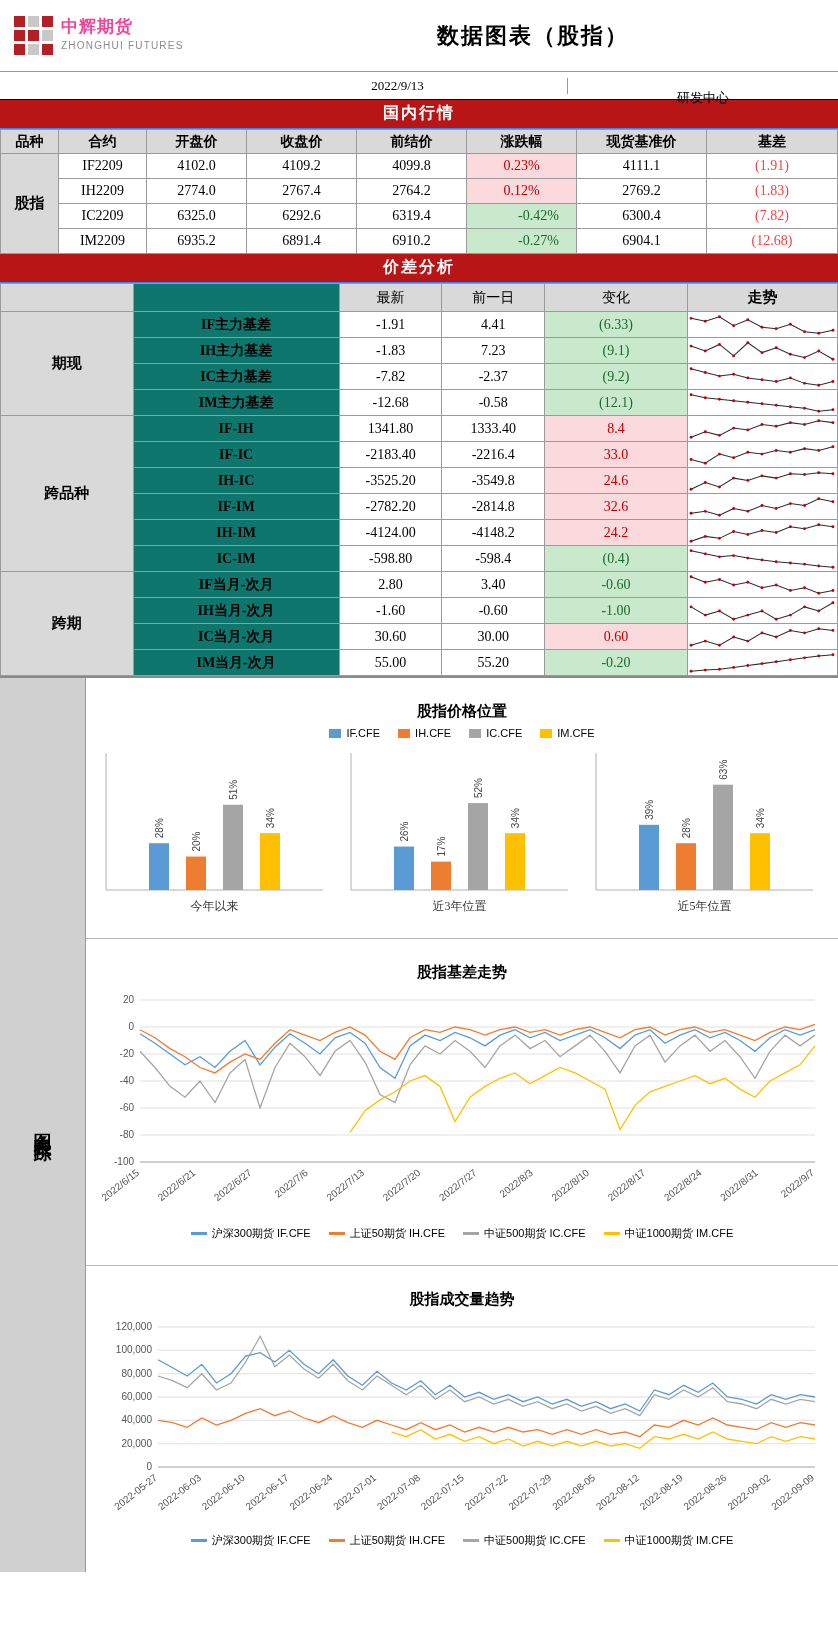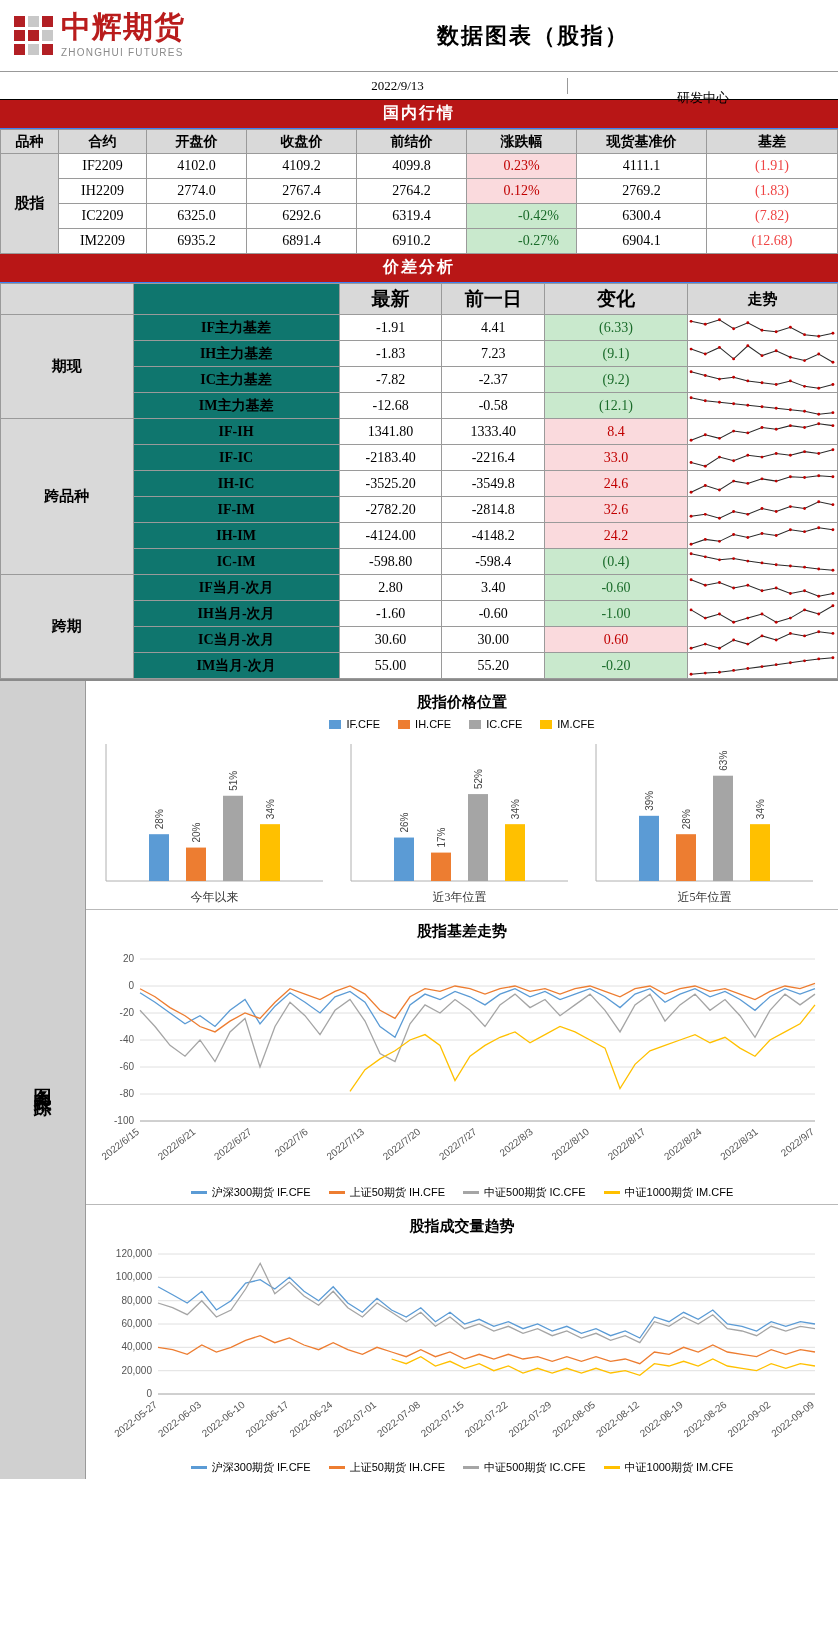--- a/index.html
+++ b/index.html
@@ -20,21 +20,21 @@
     height: 72px;
   }
   .logo-cell {
     width: 228px; display:flex; align-items:center; gap:8px;
     padding-left: 14px;
   }
   .logo-mark { display:grid; grid-template-columns: repeat(3, 11px); grid-template-rows: repeat(3, 11px); gap:3px; }
   .logo-mark i { display:block; width:11px; height:11px; background:#c8c8c8; }
   .logo-mark i.on { background:#b21f24; }
   .logo-text { line-height:1.05; }
-  .logo-cn { font-size: 30px; font-weight: bold; color:#b91c1c; letter-spacing:1px; font-family:"DejaVu Sans", sans-serif;}
+  .logo-cn { font-size: 17px; font-weight: bold; color:#ec4899; letter-spacing:1px; font-family:"DejaVu Sans", sans-serif;}
   .logo-en { font-size: 10px; color:#8b8b8b; letter-spacing:1.2px; font-family:"Liberation Sans", sans-serif;}
   .title-cell {
     flex:1; display:flex; align-items:center; justify-content:center;
     font-size: 22px; font-weight: bold; letter-spacing: 2px;
   }
   .subhead { display:flex; border-bottom:1px solid #000000; height:28px;align-items:center; }
   .subhead .cell { display:flex; align-items:center; justify-content:center; font-size:13px; }
   .subhead .c1 { width: 228px; border-right:1px solid #999;}
   .subhead .c2 { width: 340px; border-right:1px solid #999;}
   .subhead .c3 { flex:1;margin-top:25px; }
@@ -59,38 +59,38 @@
   .neg { background:#c9e9cd; color:#1a6b2a;padding-left:38px; }
   .paren { color:#ef4444; }
 
   
   .t-spread td { height: 26px; }
   .t-spread .grp { background:#d9d9d9; font-weight:bold; font-size:15px; width:138px; }
   .t-spread .name { background:#0f766e; font-weight:bold; font-size:14px; width:215px; text-align:center;}
   .t-spread .v { width:105px; }
   .t-spread .chg { width:148px; }
   .t-spread .spark { width:150px; background:#ffffff; padding:0; }
-  .t-spread thead td { background:#d9d9d9; font-weight:bold; font-size:19px; height:28px;}
+  .t-spread thead td { background:#d9d9d9; font-weight:normal; font-size:14px; height:28px;}
   .chg.up { background:#fadadd; color:#c00000; }
   .chg.down { background:#c9e9cd; color:#1a6b2a; }
 
   .sparkwrap { width:148px; height:24px; display:block; }
 
   
   .charts-wrap { display:flex; border-top:2px solid #8a8a8a; }
   .charts-sidebar {
     width: 86px; background:#d0d0d0; display:flex; align-items:center; justify-content:center;
     border-right:1px solid #9a9a9a;
   }
   .charts-sidebar span {
     font-size: 18px; font-weight:bold; letter-spacing:3px;
     writing-mode: vertical-rl; text-orientation: upright;
   }
   .charts-col { flex:1; background:#fff; }
-  .chart-box { border-bottom:1px solid #b9b9b9; padding: 8px 6px 0; }
+  .chart-box { border-bottom:1px solid #b9b9b9; padding: 8px 6px 20px; margin-top: 12px; }
   .chart-title { text-align:center; font-size:15px; font-weight:bold; margin: 4px 0 6px; }
   .legend { display:flex; justify-content:center; gap:18px; margin-bottom:4px; flex-wrap:wrap;}
   .legend .item { display:flex; align-items:center; gap:5px; font-size:11px; font-family:"Liberation Sans", sans-serif;}
   .legend .swatch { width:12px; height:9px; display:inline-block; }
   .legend .line-sw { width:16px; height:3px; display:inline-block; }
 
   svg { display:block; }
   .axis-text { font-size:10px; fill:#555; font-family:"Liberation Sans", sans-serif; }
   .tick-line { stroke:#e0e0e0; stroke-width:1; }
   .axis-line { stroke:#b0b0b0; stroke-width:1; }

